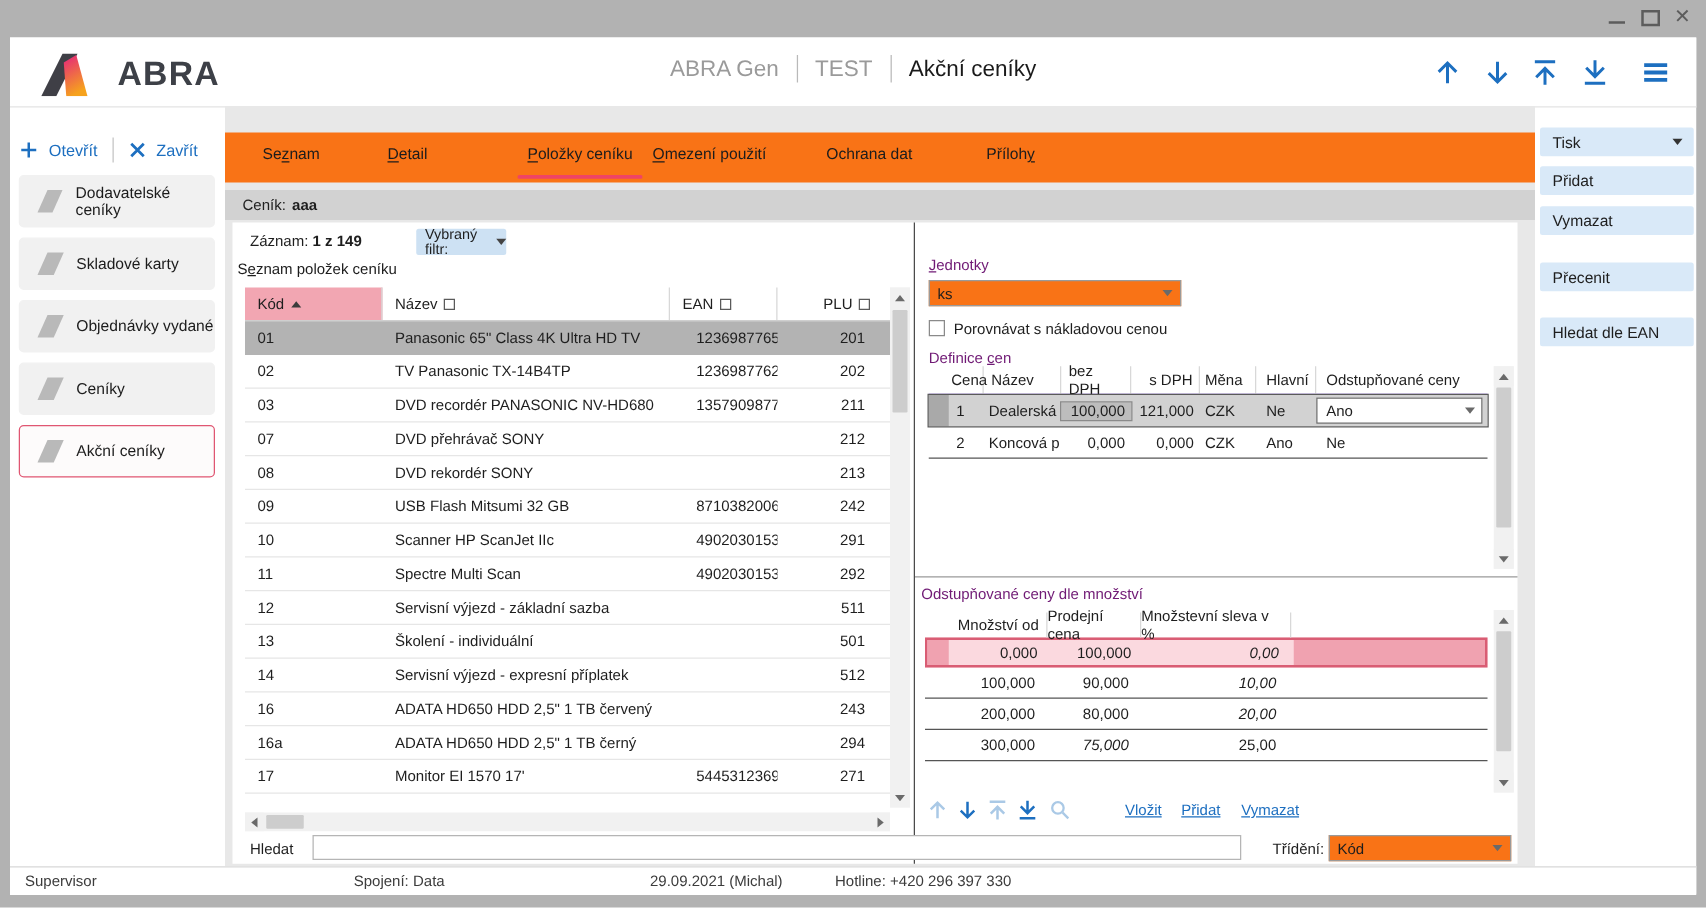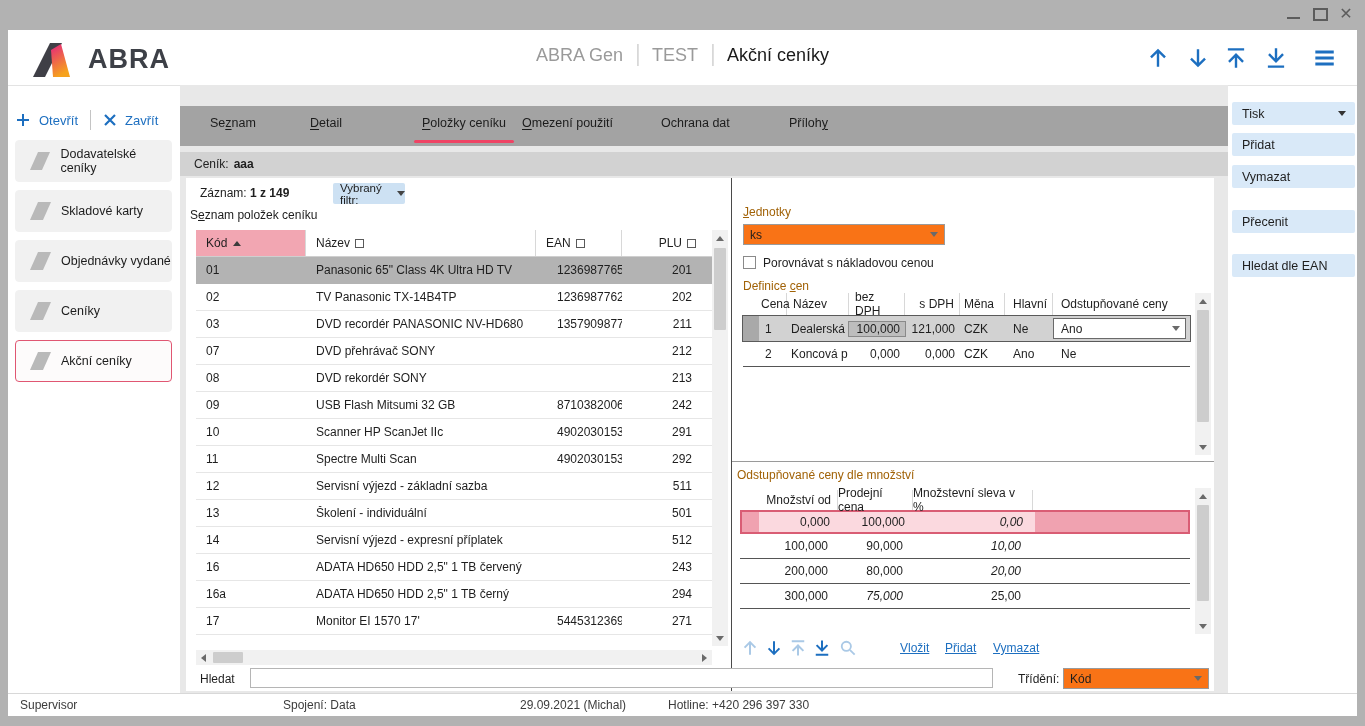--- a/index.html
+++ b/index.html
@@ -13,41 +13,41 @@
   .winbtn{position:absolute;top:6px;width:18px;height:16px;cursor:default;color:#5c5c5c;}
   .wb-min{left:1285px;} .wb-min i{position:absolute;left:2px;top:11px;width:13px;height:2px;background:#5c5c5c;}
   .wb-max{left:1311px;} .wb-max i{position:absolute;left:2px;top:2px;width:11px;height:9px;border:2px solid #5c5c5c;}
   .wb-close{left:1337px;font-size:16px;line-height:16px;text-align:center;font-weight:bold;}
 
   
   .app{left:8px;top:30px;width:1349px;height:685px;background:#ffffff;}
 
   
   .hdr{left:0;top:0;width:1349px;height:55px;background:#fff;border-bottom:1px solid #e3e3e3;}
-  .logo{left:24px;top:11px;display:flex;align-items:center;gap:10px;}
+  .logo{left:24px;top:11px;display:flex;align-items:center;gap:16px;}
   .logo-word{font-size:27px;font-weight:bold;color:#3d4047;letter-spacing:1px;}
   .hdr-title{left:50%;top:14px;transform:translateX(-50%);display:flex;align-items:center;gap:14px;white-space:nowrap;}
   .hdr-title .dim{font-size:18px;color:#9a9a9a;}
   .hdr-title .cur{font-size:18px;color:#1a1a1a;}
   .hdr-sep{width:1px;height:22px;background:#b9b9b9;}
   .hdr-ico{top:15px;width:26px;height:26px;cursor:pointer;}
 
   
   .side-actions{left:7px;top:80px;display:flex;align-items:center;gap:8px;color:#1d6fc0;font-size:13px;}
   .side-actions .lbl{cursor:pointer;}
   .vdiv{width:1px;height:20px;background:#c4c4c4;margin:0 4px;}
   .nav-item{left:7px;width:155px;height:40px;background:#f1f1f1;border:1px solid #f1f1f1;border-radius:4px;
             display:flex;align-items:center;cursor:pointer;}
   .nav-item.sel{background:#fdfbfb;border:1px solid #e05672;}
   .slant{width:13px;height:18px;background:#b9b9b9;transform:skewX(-24deg);margin-left:18px;margin-right:14px;}
   .nav-lbl{font-size:12.5px;color:#1c1c1c;}
 
   
   .center-bg{left:172px;top:55px;width:1048px;height:608px;background:#e8e8e8;}
-  .tabbar{left:172px;top:76px;width:1048px;height:40px;background:#a3a3a3;}
+  .tabbar{left:172px;top:76px;width:1048px;height:40px;background:#f97316;}
   .tab{position:absolute;top:10px;font-size:12.5px;color:#1c1c1c;cursor:pointer;white-space:nowrap;}
   .tab u{text-underline-offset:2px;}
   .tab-underline{position:absolute;top:34px;height:3px;background:#ef4465;border-radius:2px;}
   .cenikbar{left:172px;top:122px;width:1048px;height:24px;background:#d2d2d2;display:flex;align-items:center;}
   .cenikbar .lab{margin-left:14px;color:#222;}
   .cenikbar .val{font-weight:bold;margin-left:5px;}
 
   
   .panel{left:178px;top:148px;width:1028px;height:513px;background:#ffffff;}
 
@@ -88,21 +88,21 @@
   .tri-rt{width:0;height:0;border-top:4px solid transparent;border-bottom:4px solid transparent;border-left:5px solid #6a6a6a;}
   .sb-thumb{position:absolute;background:#cdcdcd;border-radius:1px;cursor:pointer;}
 
   .vsb-left{left:526px;top:52px;width:16px;height:416px;}
   .hsb-left{left:10px;top:472px;width:516px;height:15px;}
 
   
   .splitter{left:545px;top:0;width:1px;height:513px;background:#4a4a4a;}
 
   
-  .rp-lab{color:#a16207;}
+  .rp-lab{color:#701a75;}
   .combo{background:#f97316;border:1px solid #9a9a9a;display:flex;align-items:center;justify-content:space-between;cursor:pointer;box-sizing:border-box;}
   .combo .val{margin-left:6px;}
   .combo .caret{margin-right:6px;border-top-color:#6a6a6a;}
   .chk{width:13px;height:13px;background:#fff;border:1px solid #8a8a8a;box-sizing:border-box;cursor:pointer;}
 
   .dtable{left:557px;top:115px;width:447px;}
   .dhead{display:flex;height:22px;align-items:flex-start;border-bottom:1px solid #8b5cf6;}
   .dhead .hc2{height:100%;display:flex;align-items:center;border-right:1px solid #d8d8d8;box-sizing:border-box;padding-left:6px;}
   .drow{display:flex;height:25px;align-items:center;cursor:pointer;}
   .drow.sel{background:#d2d2d2;outline:1px solid #5a5a5a;}

